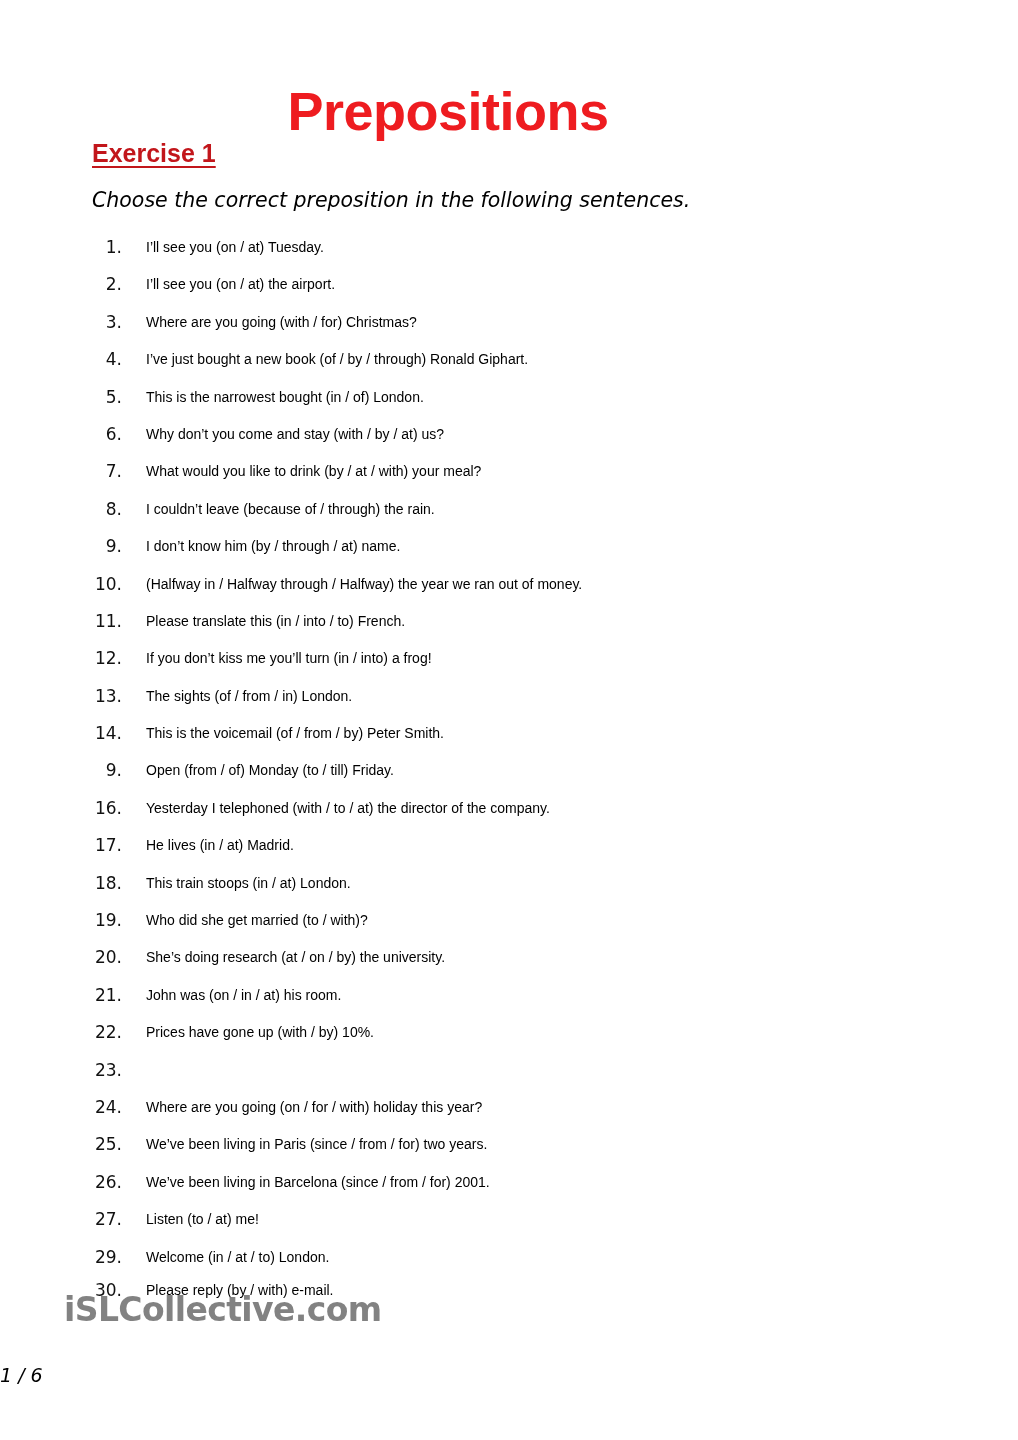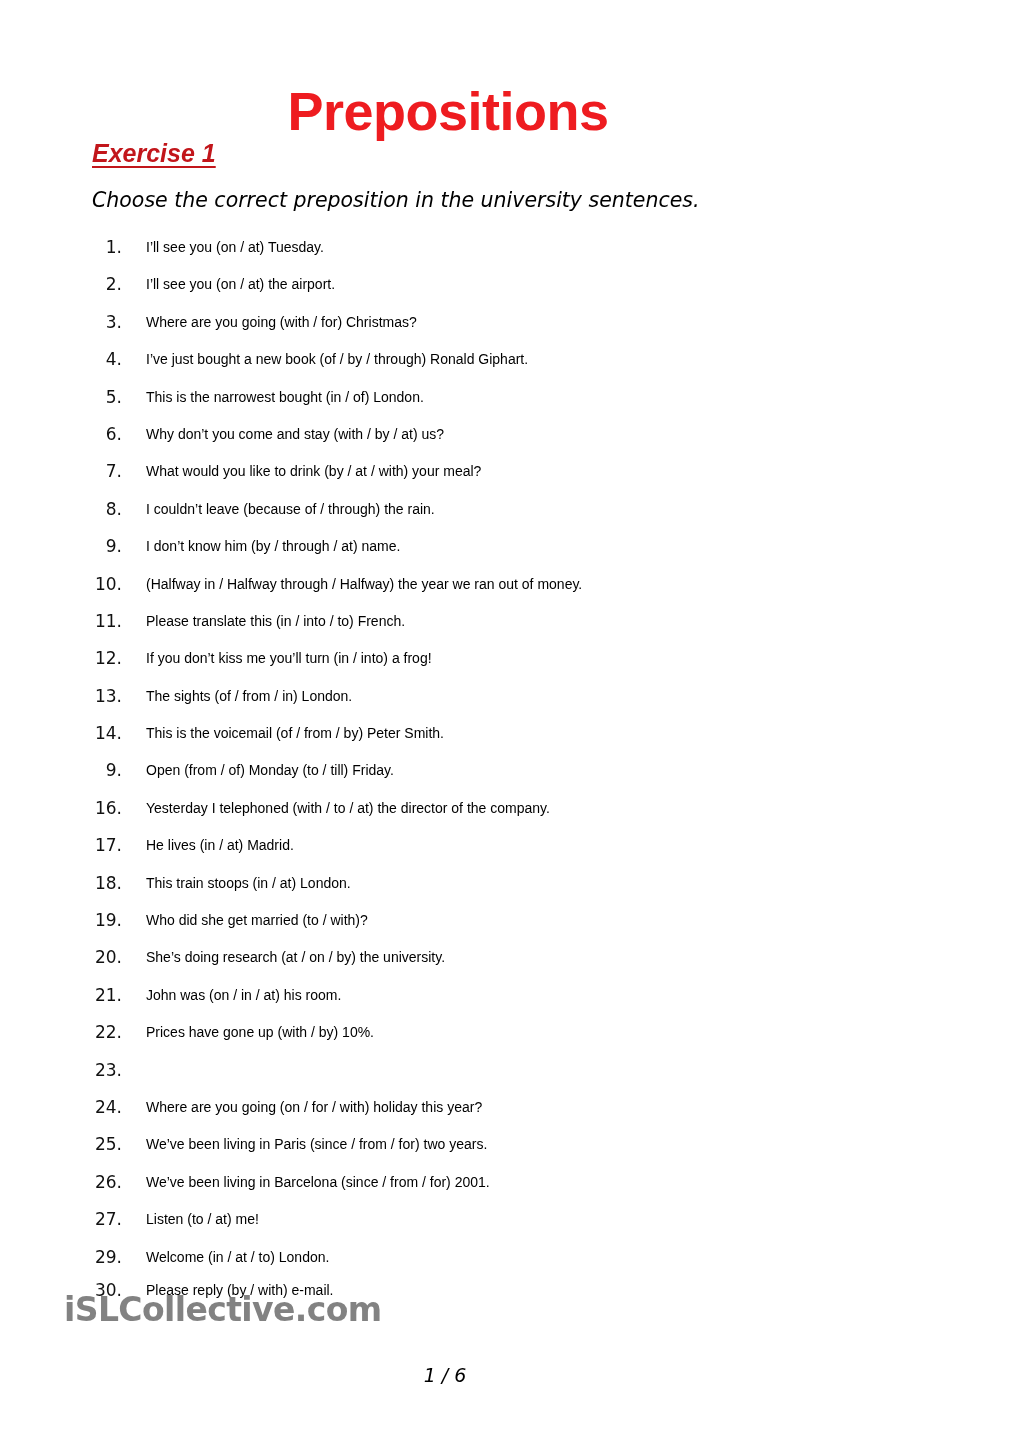--- a/index.html
+++ b/index.html
@@ -45,21 +45,20 @@
     top: 138px;
     left: 92px;
     font-family: "Liberation Sans", sans-serif;
     font-weight: bold;
     font-size: 25px;
     line-height: 30px;
     color: #c2161b;
     text-decoration: underline;
     text-underline-offset: 4px;
     white-space: nowrap;
-    font-style: italic;
   }
 
   
   #instruction-line {
     position: absolute;
     top: 186px;
     left: 92px;
     font-family: "DejaVu Sans", sans-serif;
     font-style: italic;
     font-size: 20.5px;
@@ -123,38 +122,38 @@
   }
 
   
   #page-footer {
     position: absolute;
     top: 1362px;
     left: 0;
     width: 972px;
     padding-right: 82px;
     box-sizing: border-box;
-    text-align: center;
+    text-align: left;
     font-family: "DejaVu Sans", sans-serif;
     font-style: italic;
     font-size: 19px;
     line-height: 26px;
     color: #000000;
   }
 </style>
 </head>
 <body>
 
 <div id="worksheet-page">
 
   <h1 id="doc-title">Prepositions</h1>
 
   <div id="exercise-heading">Exercise 1</div>
 
-  <div id="instruction-line">Choose the correct preposition in the university sentences.</div>
+  <div id="instruction-line">Choose the correct preposition in the following sentences.</div>
 
   <ol id="question-list" style="list-style: none; margin: 0px; padding: 0px;">
       <li class="question-row">
         <span class="q-number">1.</span>
         <span class="q-text">I’ll see you (on / at) Tuesday.</span>
       </li>
       <li class="question-row">
         <span class="q-number">2.</span>
         <span class="q-text">I’ll see you (on / at) the airport.</span>
       </li>

